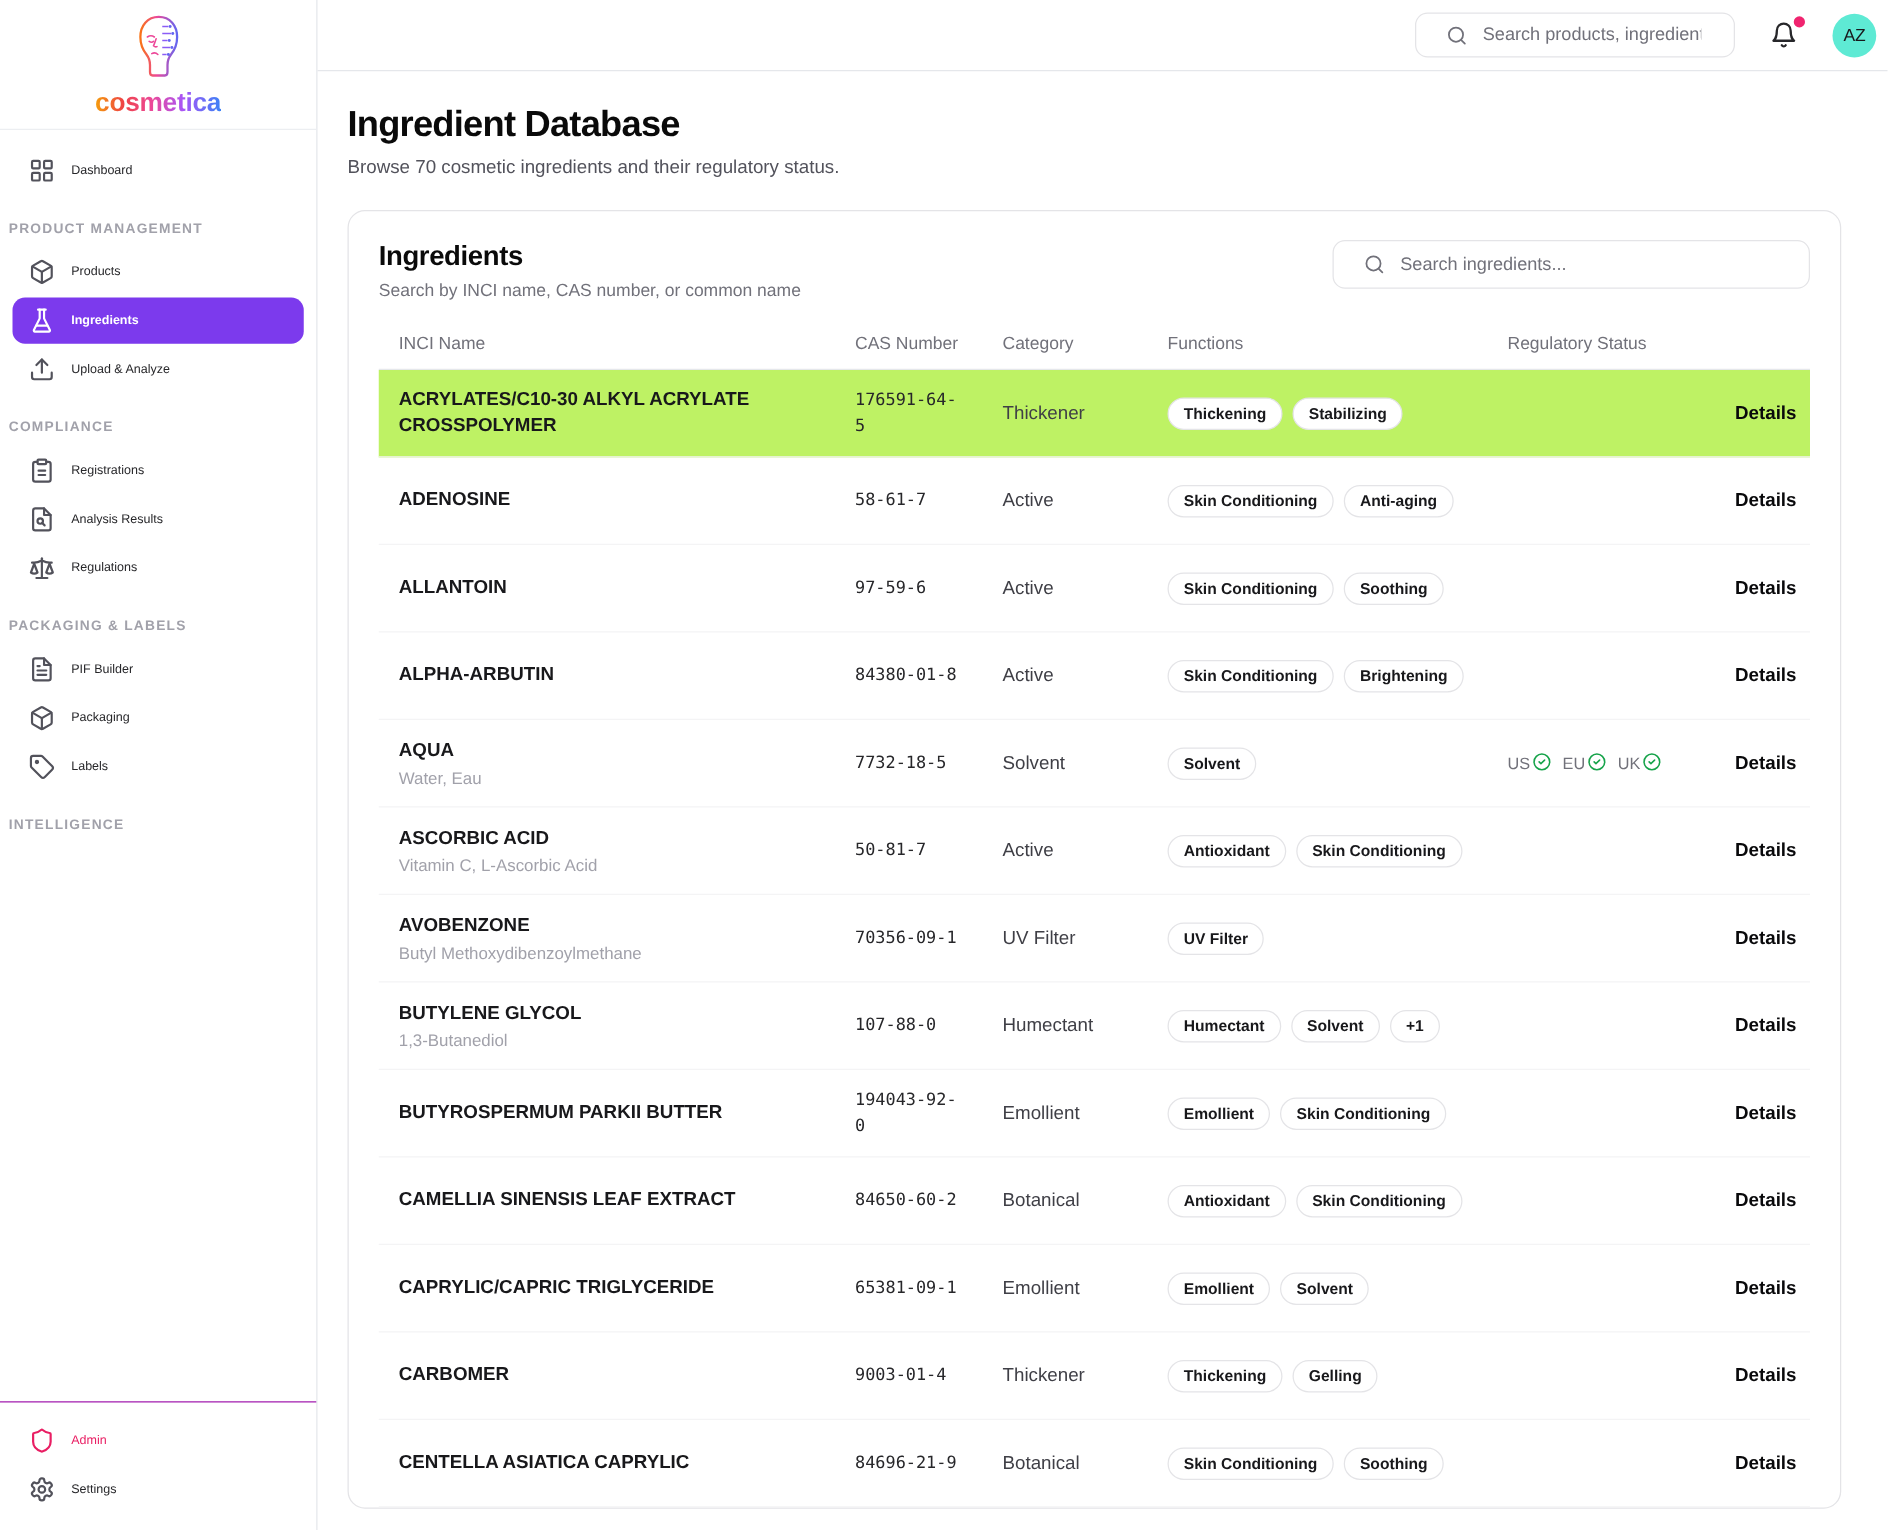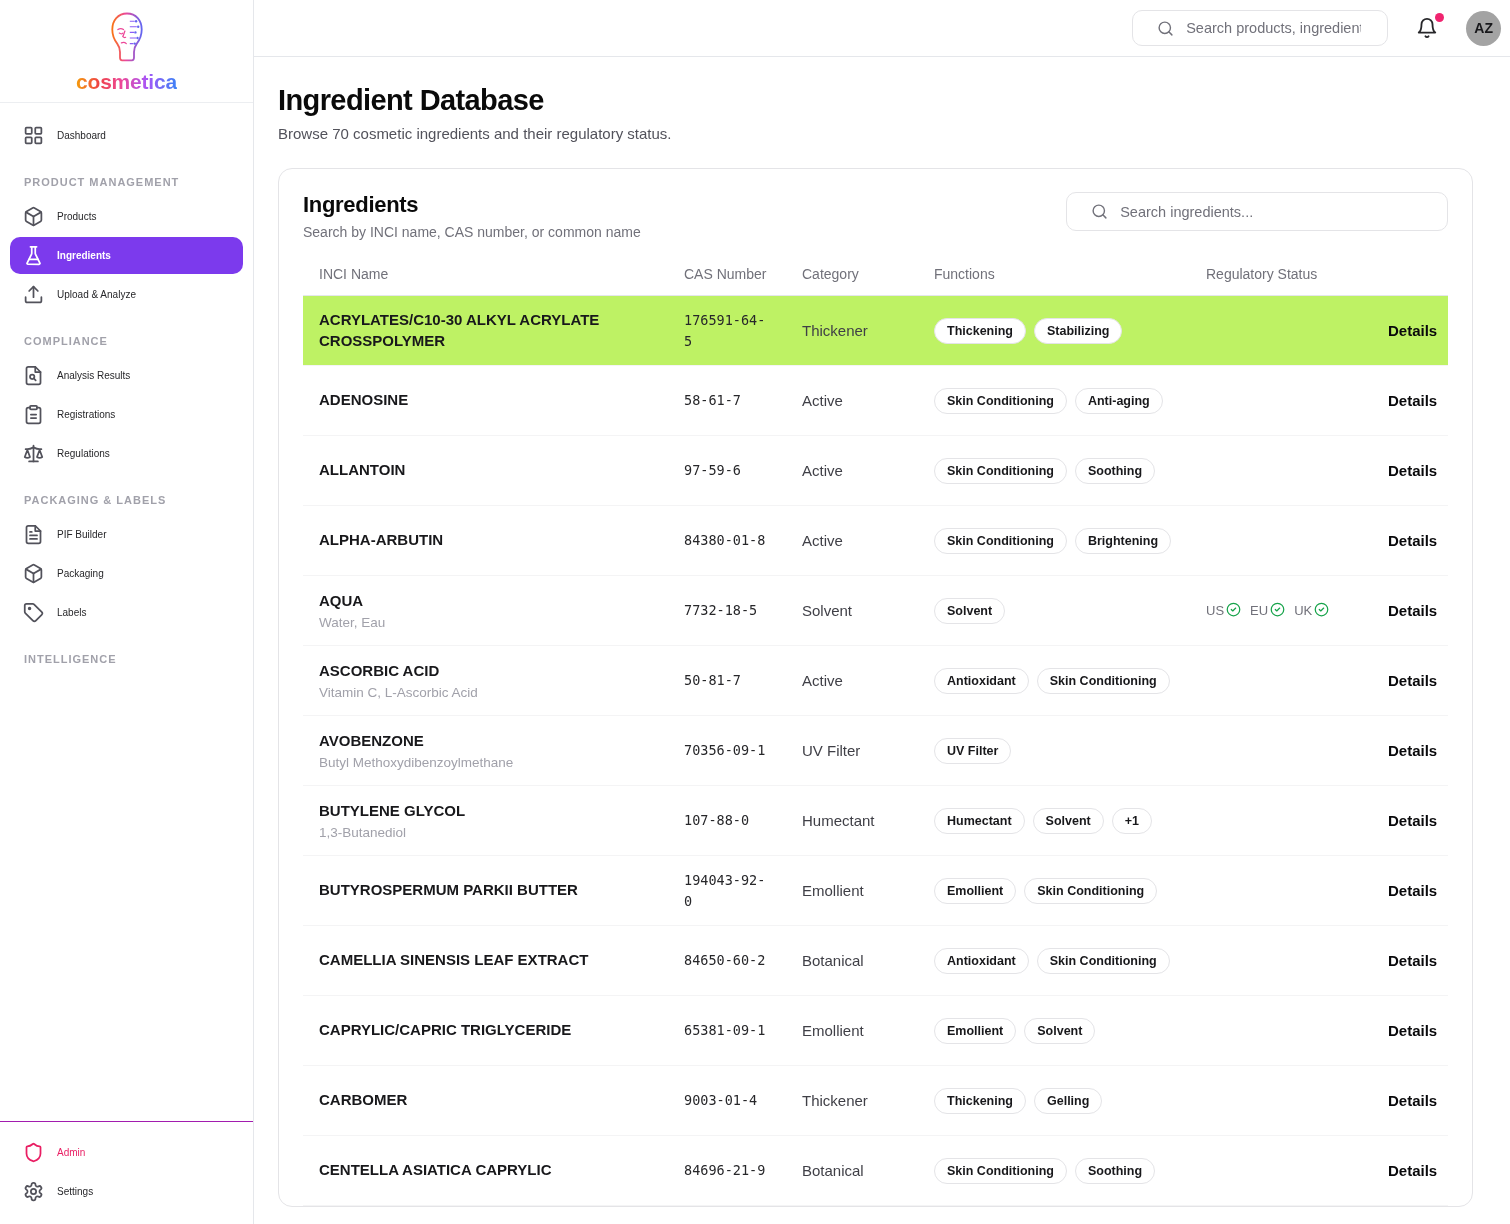--- a/index.html
+++ b/index.html
@@ -7,21 +7,21 @@
     font-family:"Liberation Sans", sans-serif; color:#18181b; }
   .app { display:flex; width:1510px; height:1224px; }
 
   
   .sidebar { width:254px; min-width:254px; border-right:1px solid #e5e7eb; display:flex; flex-direction:column; background:#fff; }
   .logo-block { display:flex; flex-direction:column; align-items:center; padding:11px 0 8px; border-bottom:1px solid #eceef1; cursor:pointer; }
   .wordmark { font-size:21px; font-weight:800; letter-spacing:-.2px; margin-top:1px;
     background:linear-gradient(90deg,#f59e0b 0%,#ef4444 22%,#ec4899 45%,#a855f7 70%,#3b82f6 100%);
     -webkit-background-clip:text; background-clip:text; color:transparent; }
   .nav { padding-top:12px; }
-  .section-label { padding:20px 24px 8px; font-size:11px; font-weight:700; letter-spacing:.09em; color:#a1a1aa; }
+  .section-label { padding:20px 7px 8px; font-size:11px; font-weight:700; letter-spacing:.09em; color:#a1a1aa; }
   .nav-item { display:flex; align-items:center; gap:13px; margin:2px 10px; padding:8px 13px; border-radius:10px;
     font-size:10px; font-weight:500; color:#27272a; cursor:pointer; }
   .nav-item .icon { display:flex; }
   .nav-item .icon svg { width:21px; height:21px; color:#52525b; }
   .nav-item.active { background:#7c3aed; color:#fff; font-weight:600; }
   .nav-item.active .icon svg { color:#fff; }
   .nav-item.pink, .nav-item.pink .icon svg { color:#e91e63; }
   .nav-footer { margin-top:auto; border-top:1px solid #a21caf; padding:10px 0 12px; }
 
   
@@ -29,22 +29,22 @@
   .topbar { height:57px; min-height:57px; border-bottom:1px solid #e5e7eb; display:flex; align-items:center;
     justify-content:flex-end; gap:26px; padding:0 10px 0 24px; }
   .search-box { display:flex; align-items:center; gap:10px; width:256px; height:36px; border:1px solid #e4e4e7;
     border-radius:10px; padding:0 24px; background:#fff; }
   .search-box svg { width:17px; height:17px; color:#71717a; flex:none; }
   .search-box input { border:none; outline:none; width:100%; font-size:14.5px; font-family:inherit; color:#18181b; background:transparent; }
   .search-box input::placeholder { color:#71717a; }
   .bell { position:relative; background:none; border:none; padding:2px; cursor:pointer; display:flex; }
   .bell svg { width:22px; height:22px; color:#27272a; }
   .dot { position:absolute; top:-2px; right:-4px; width:9px; height:9px; border-radius:50%; background:#f0246f; }
-  .avatar { width:35px; height:35px; border-radius:50%; background:#a3a3a3; display:flex; align-items:center;
-    justify-content:center; font-size:14px; font-weight:700; color:#18181b; cursor:pointer; }
+  .avatar { width:35px; height:35px; border-radius:50%; background:#5eead4; display:flex; align-items:center;
+    justify-content:center; font-size:14px; font-weight:400; color:#18181b; cursor:pointer; }
 
   .content { padding:27px 38px 0 24px; }
   .page-title { margin:0; font-size:29px; font-weight:800; letter-spacing:-.6px; color:#0a0a0a; }
   .page-sub { margin:8px 0 0; font-size:15px; color:#52525b; }
 
   .card { margin-top:26px; border:1px solid #e4e4e7; border-radius:14px; background:#fff; }
   .card-head { display:flex; justify-content:space-between; align-items:flex-start; padding:23px 24px 18px; }
   .card-title { margin:0; font-size:22px; font-weight:700; letter-spacing:-.3px; color:#0a0a0a; }
   .card-sub { margin:6px 0 0; font-size:14px; color:#71717a; }
   .card-search { width:382px; height:39px; }
@@ -149,38 +149,38 @@
               <polyline points="17 8 12 3 7 8"></polyline>
               <line x1="12" y1="3" x2="12" y2="15"></line>
             </svg>
           </span>
           <span>Upload &amp; Analyze</span>
         </div>
         <div class="section-label">COMPLIANCE</div>
         <div class="nav-item">
           <span class="icon">
             <svg viewBox="0 0 24 24" fill="none" stroke="currentColor" stroke-width="2" stroke-linecap="round" stroke-linejoin="round">
+              <rect x="8" y="2" width="8" height="4" rx="1"></rect>
+              <path d="M16 4h2a2 2 0 0 1 2 2v14a2 2 0 0 1-2 2H6a2 2 0 0 1-2-2V6a2 2 0 0 1 2-2h2"></path>
+              <path d="M9 12h6"></path>
+              <path d="M9 16h6"></path>
+            </svg>
+          </span>
+          <span>Registrations</span>
+        </div>
+        <div class="nav-item">
+          <span class="icon">
+            <svg viewBox="0 0 24 24" fill="none" stroke="currentColor" stroke-width="2" stroke-linecap="round" stroke-linejoin="round">
               <path d="M14 2H6a2 2 0 0 0-2 2v16a2 2 0 0 0 2 2h12a2 2 0 0 0 2-2V8Z"></path>
               <path d="M14 2v6h6"></path>
               <circle cx="10.5" cy="13.5" r="2.5"></circle>
               <path d="m12.3 15.3 2.2 2.2"></path>
             </svg>
           </span>
           <span>Analysis Results</span>
-        </div>
-        <div class="nav-item">
-          <span class="icon">
-            <svg viewBox="0 0 24 24" fill="none" stroke="currentColor" stroke-width="2" stroke-linecap="round" stroke-linejoin="round">
-              <rect x="8" y="2" width="8" height="4" rx="1"></rect>
-              <path d="M16 4h2a2 2 0 0 1 2 2v14a2 2 0 0 1-2 2H6a2 2 0 0 1-2-2V6a2 2 0 0 1 2-2h2"></path>
-              <path d="M9 12h6"></path>
-              <path d="M9 16h6"></path>
-            </svg>
-          </span>
-          <span>Registrations</span>
         </div>
         <div class="nav-item">
           <span class="icon">
             <svg viewBox="0 0 24 24" fill="none" stroke="currentColor" stroke-width="2" stroke-linecap="round" stroke-linejoin="round">
               <path d="m16 16 3-8 3 8c-.87.65-1.92 1-3 1s-2.13-.35-3-1Z"></path>
               <path d="m2 16 3-8 3 8c-.87.65-1.92 1-3 1s-2.13-.35-3-1Z"></path>
               <path d="M7 21h10"></path>
               <path d="M12 3v18"></path>
               <path d="M3 7h2c2 0 5-1 7-2 2 1 5 2 7 2h2"></path>
             </svg>

